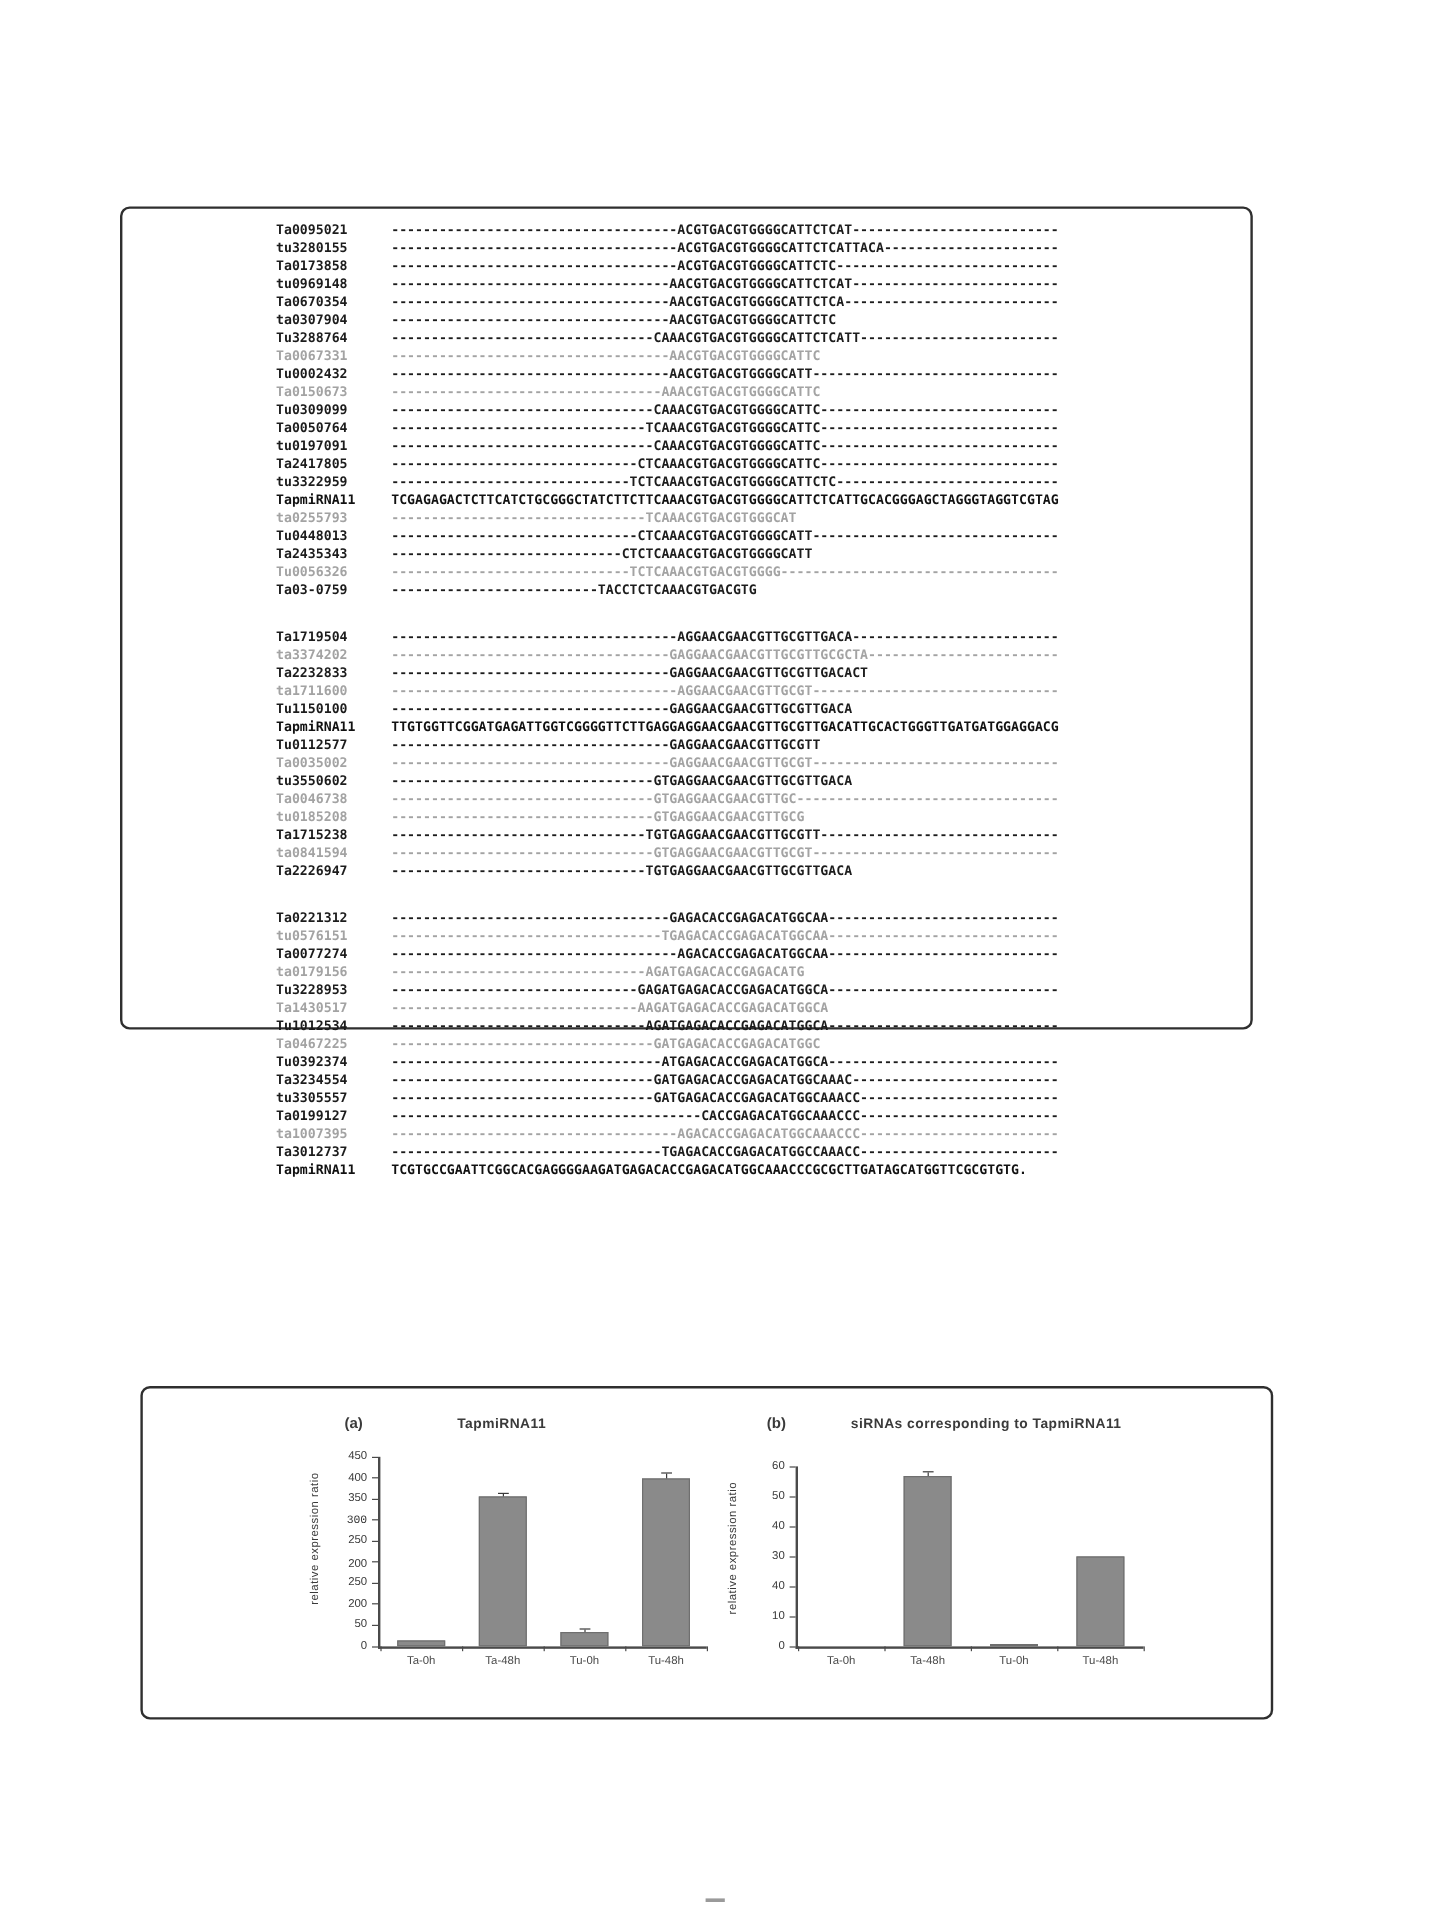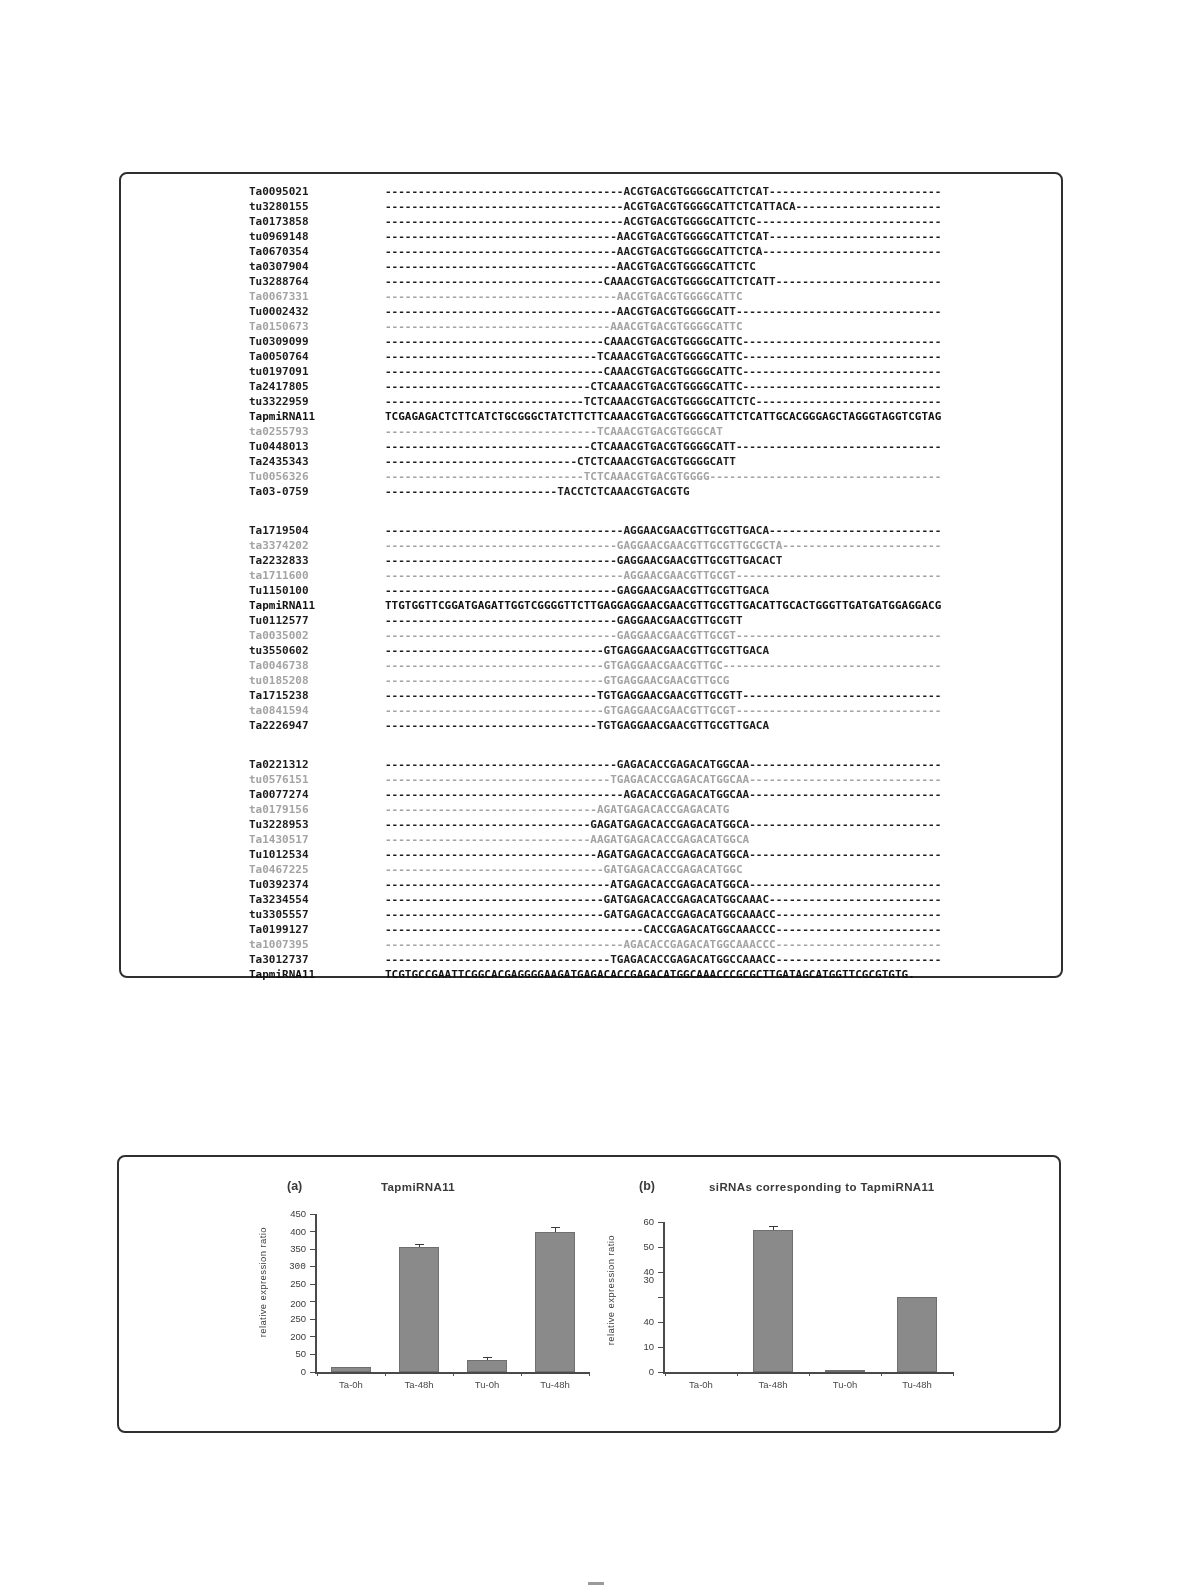--- a/index.html
+++ b/index.html
@@ -4,33 +4,33 @@
 <style>
   html,body{margin:0;padding:0;}
   body{
     width:1192px;height:1588px;position:relative;background:#ffffff;
     font-family:"Liberation Sans", sans-serif;
   }
   .figure-box{
     position:absolute;background:#fff;border:2px solid #2f2f2f;border-radius:8px;
     box-sizing:border-box;
   }
-  #seq-box{left:119px;top:172px;width:944px;height:806px;}
+  #seq-box{left:100px;top:172px;width:944px;height:686px;}
   #chart-box{left:117px;top:1155px;width:944px;height:278px;}
 
   
   .seq-content{
     padding:10px 0 0 128px;
     font-family:"DejaVu Sans Mono", monospace;
     font-weight:bold;font-size:11px;line-height:15px;
     white-space:pre;color:#1c1c1c;
   }
   .seq-row{display:flex;}
   .seq-id{width:96px;flex:none;}
-  .seq-text{flex:none;margin-left:40px;}
+  .seq-text{flex:none;}
   .seq-row.muted{color:#a3a3a3;}
   .seq-row.ref{color:#111;}
   .block-gap{height:24px;}
 
   
   .chart-tag{position:absolute;font-size:12.5px;font-weight:bold;color:#3a3a3a;}
   .chart-title{position:absolute;font-size:11.5px;font-weight:bold;color:#3a3a3a;letter-spacing:0.4px;}
   .chart-plot{position:absolute;border-left:2px solid #4a4a4a;border-bottom:2px solid #4a4a4a;box-sizing:content-box;}
   .ylabel{
     position:absolute;writing-mode:vertical-rl;transform:rotate(180deg);
@@ -106,21 +106,21 @@
 
   <div class="ylabel" style="left:486px;top:78px;">relative expression ratio</div>
   <div class="chart-plot" id="plot-b" style="left:544px;top:65px;width:288px;height:150px;">
       <div class="ytick" style="left: -7px; top: 149.5px;"></div>
       <div class="ytick-label" style="left: -45px; top: 144px;">0</div>
       <div class="ytick" style="left: -7px; top: 124.5px;"></div>
       <div class="ytick-label" style="left: -45px; top: 119px;">10</div>
       <div class="ytick" style="left: -7px; top: 99.5px;"></div>
       <div class="ytick-label" style="left: -45px; top: 94px;">40</div>
       <div class="ytick" style="left: -7px; top: 74.5px;"></div>
-      <div class="ytick-label" style="left: -45px; top: 52px; text-align: right;">30</div>
+      <div class="ytick-label" style="left: -45px; top: 69px; text-align: right;">30</div>
       <div class="ytick" style="left: -7px; top: 49.5px;"></div>
       <div class="ytick-label" style="left: -45px; top: 44px;">40</div>
       <div class="ytick" style="left: -7px; top: 24.5px;"></div>
       <div class="ytick-label" style="left: -45px; top: 19px;">50</div>
       <div class="ytick" style="left: -7px; top: -0.5px;"></div>
       <div class="ytick-label" style="left: -45px; top: -6px;">60</div>
       <div class="xtick" style="left: -0.5px; top: 100%;"></div>
       <div class="xtick" style="left: 71.5px; top: 100%;"></div>
       <div class="xtick" style="left: 143.5px; top: 100%;"></div>
       <div class="xtick" style="left: 215.5px; top: 100%;"></div>

